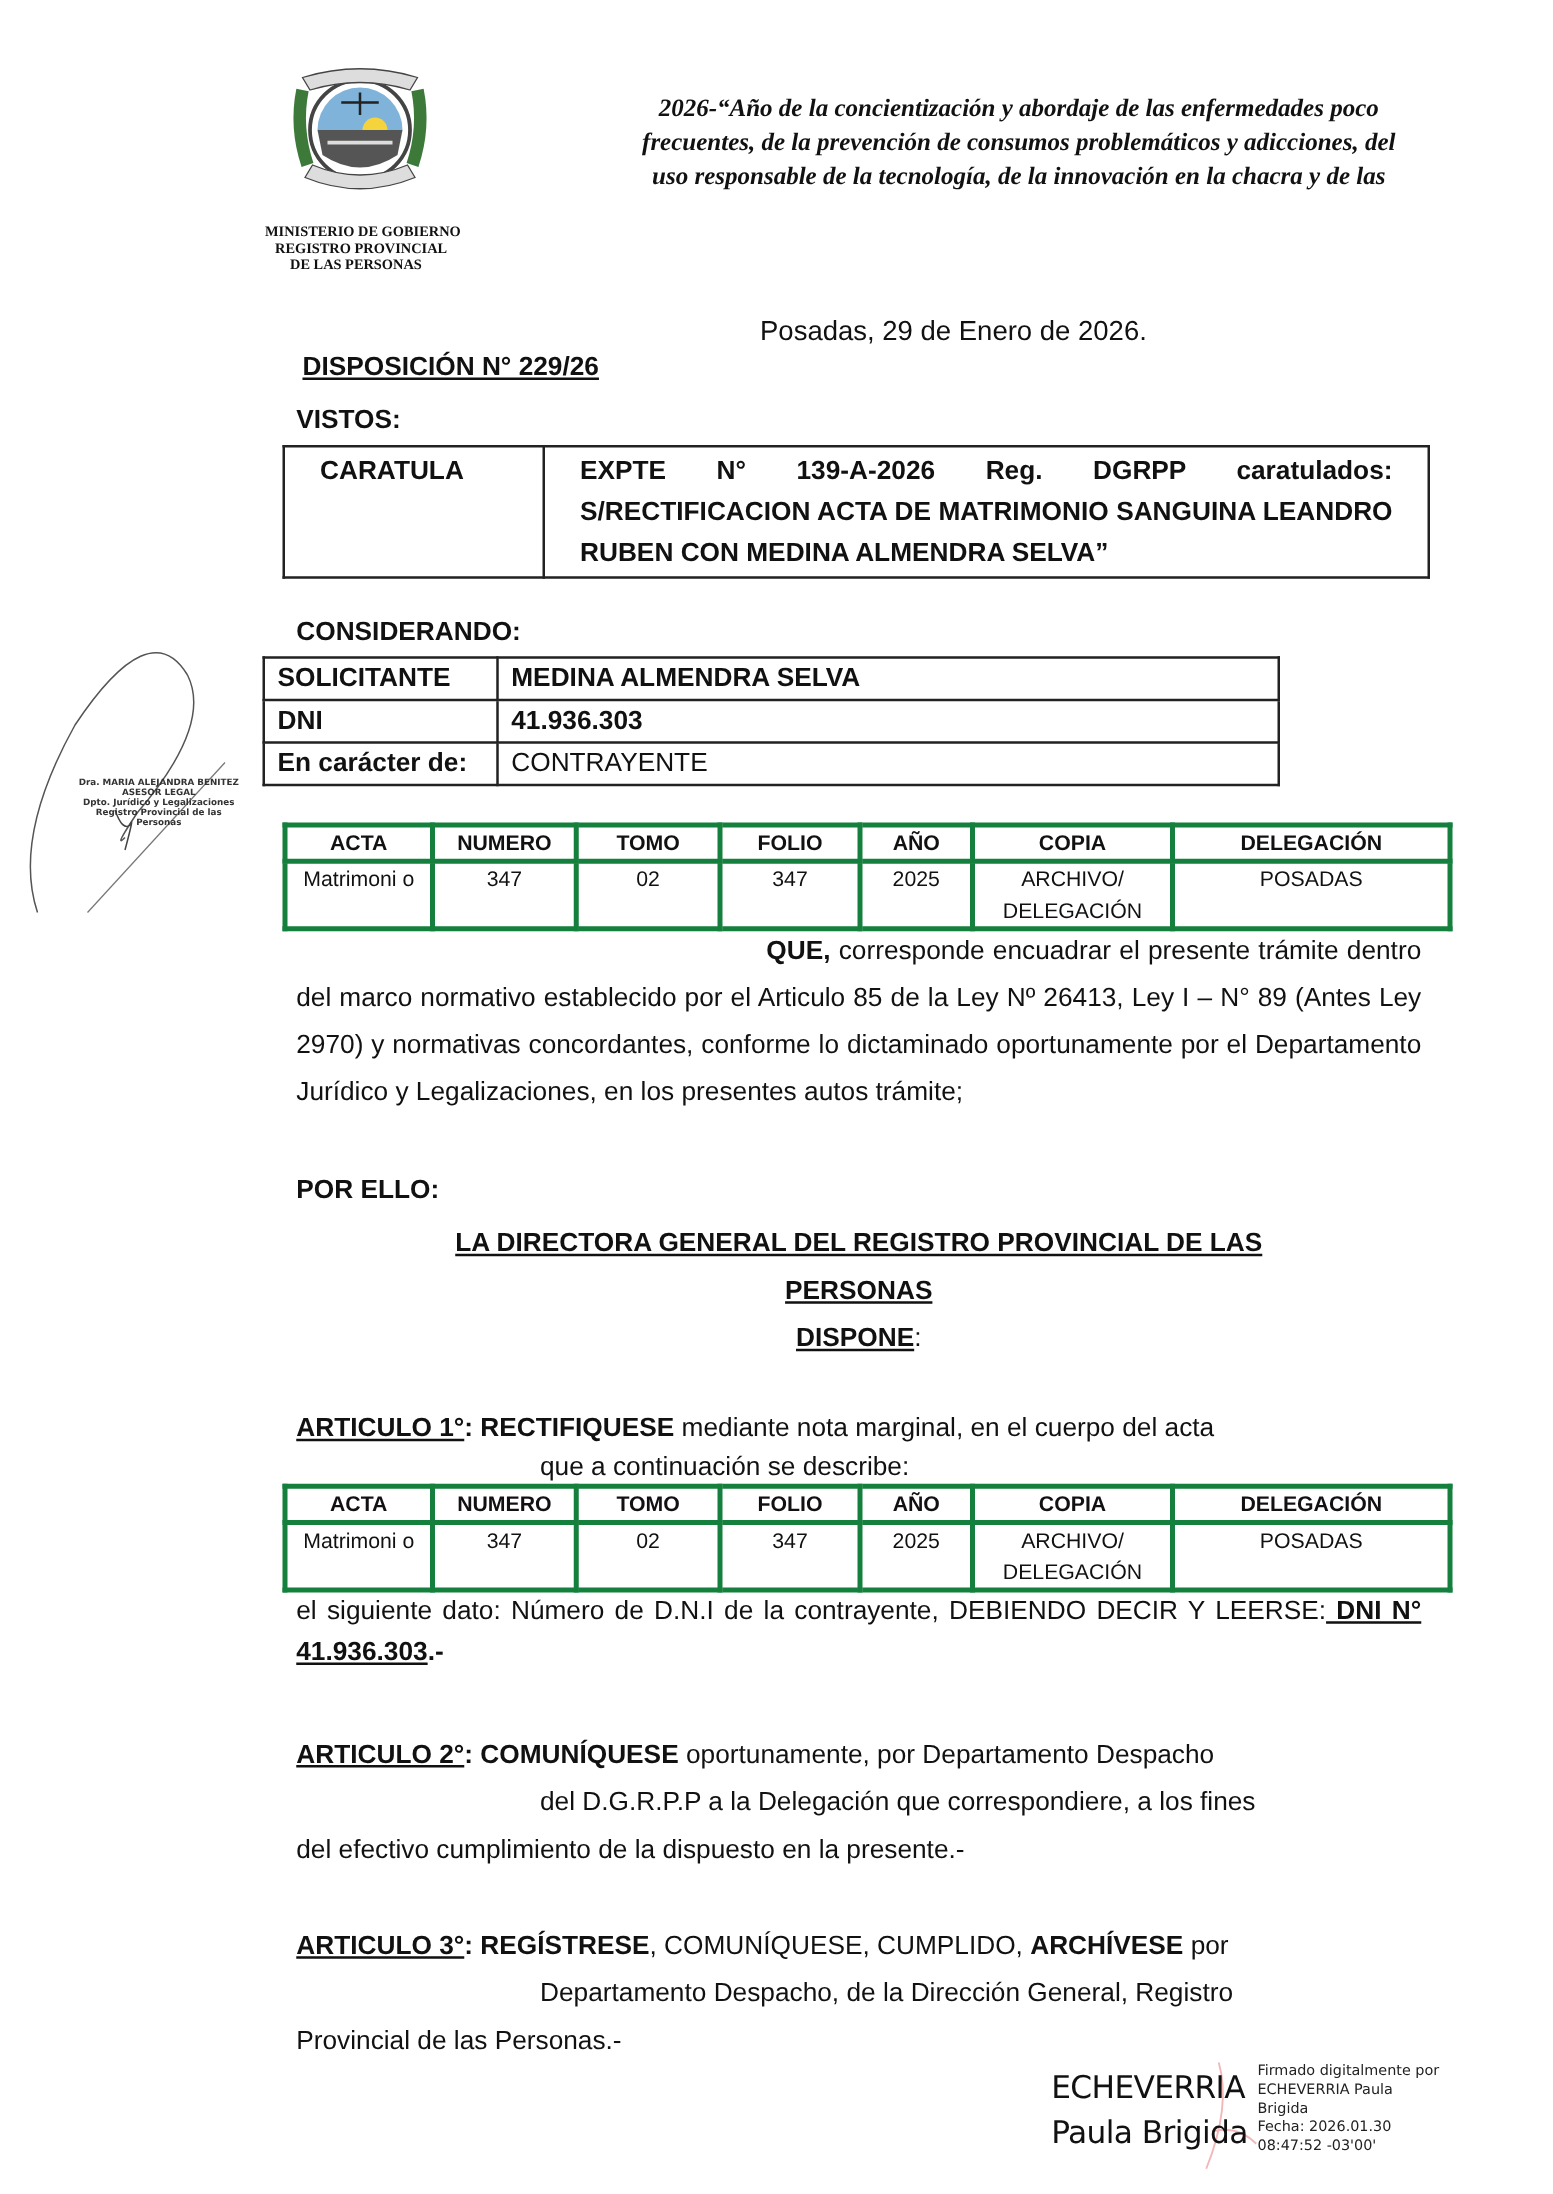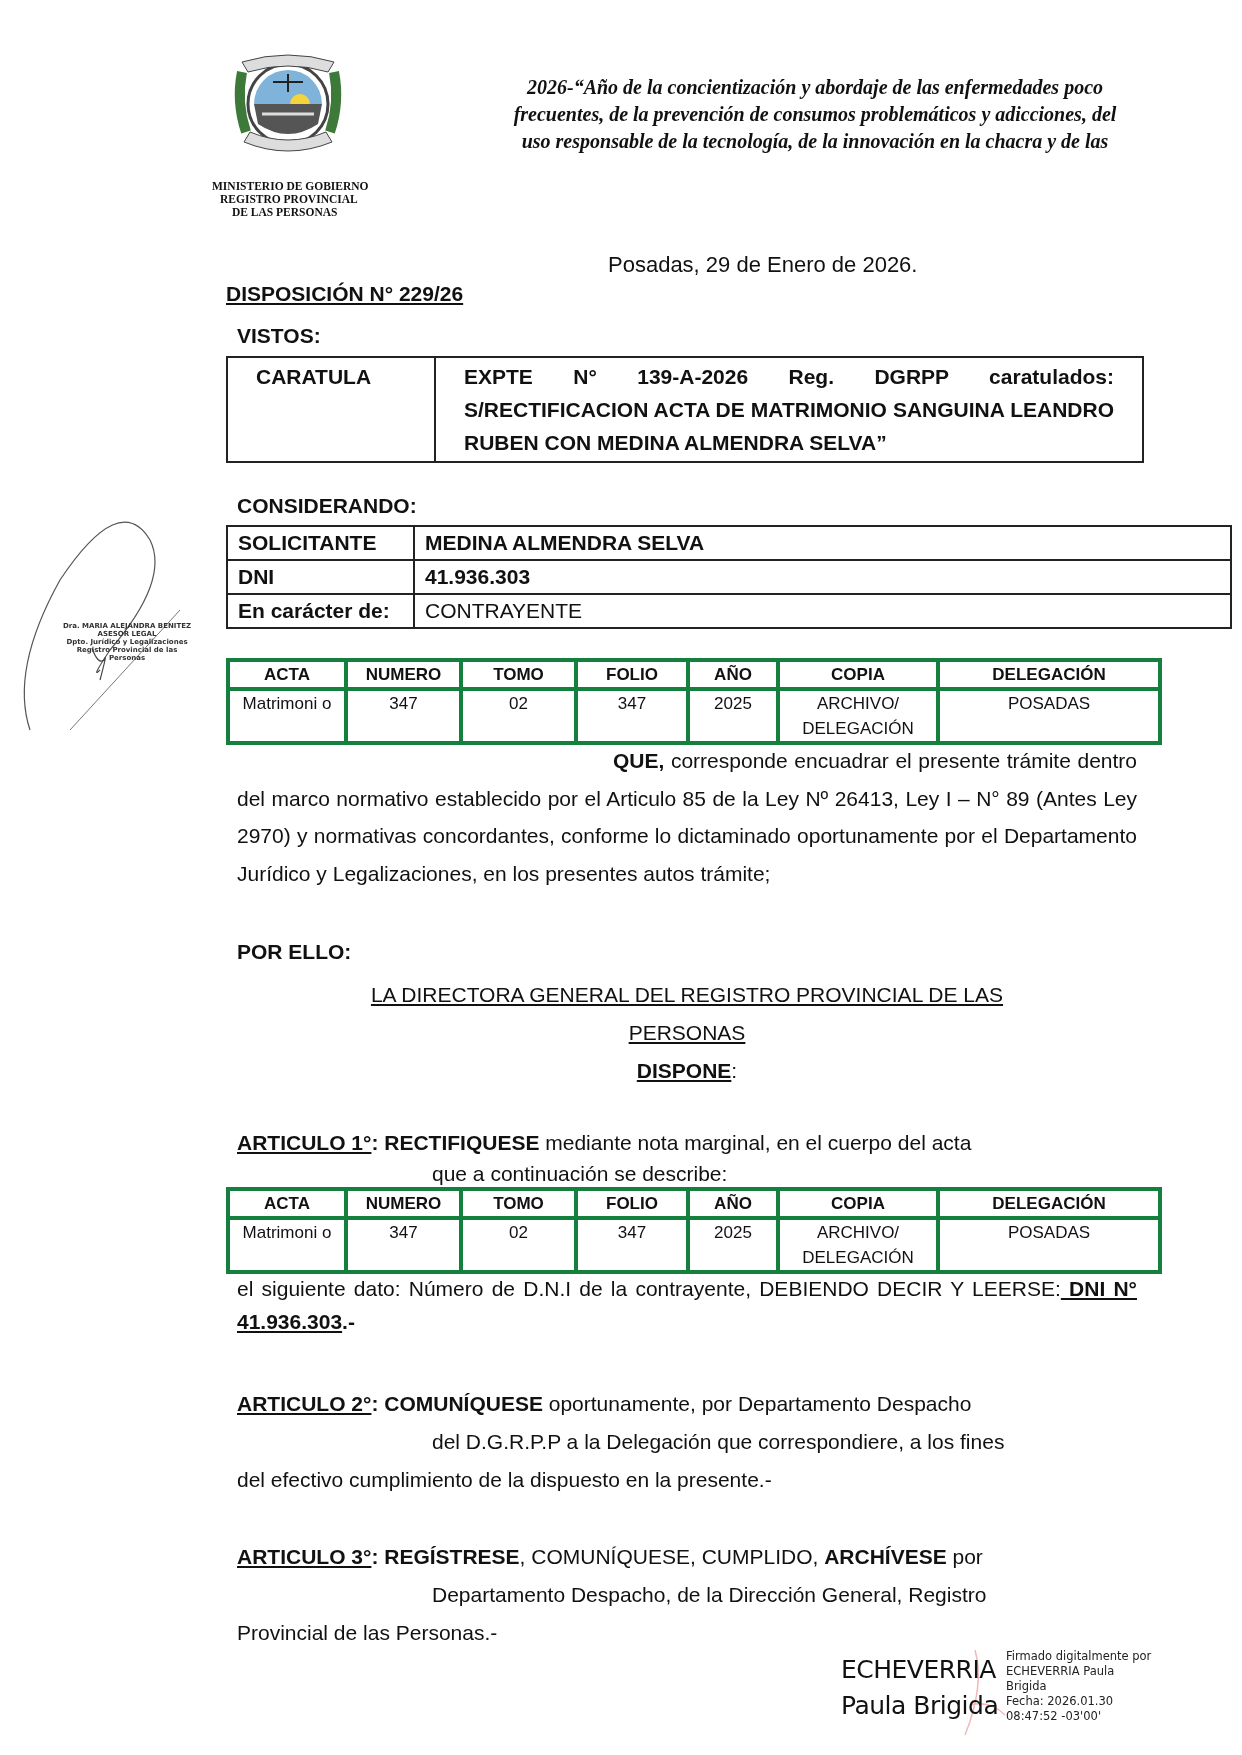--- a/index.html
+++ b/index.html
@@ -9,42 +9,42 @@
   
   .crest { left: 228px; top: 52px; width: 120px; height: 108px; }
   .ministry { left: 200px; top: 180px; width: 200px; font-family: "Liberation Serif", serif; font-weight: bold; font-size: 11.5px; line-height: 13px; color: #111; }
   .ministry div:nth-child(1) { padding-left: 12px; }
   .ministry div:nth-child(2) { padding-left: 20px; }
   .ministry div:nth-child(3) { padding-left: 32px; }
   .motto { left: 460px; top: 74px; width: 710px; text-align: center; font-family: "Liberation Serif", serif; font-style: italic; font-weight: bold; font-size: 20px; line-height: 27px; color: #111; }
   .bold { font-weight: bold; }
   .ul { text-decoration: underline; }
   .date { left: 608px; top: 252px; font-size: 22px; }
-  .dispo { left: 226px; top: 282px; font-size: 21px; font-weight: bold; text-decoration: underline; }
+  .dispo { left: 242px; top: 282px; font-size: 21px; font-weight: bold; text-decoration: underline; }
   .vistos { left: 237px; top: 324px; font-size: 21px; font-weight: bold; }
 
   table.grid { border-collapse: collapse; position: absolute; }
   table.grid td { border: 2px solid #222; vertical-align: top; }
   .caratula { left: 226px; top: 356px; width: 918px; }
   .caratula td { font-size: 21px; font-weight: bold; line-height: 33px; padding: 2px 28px; }
   .caratula td.val { text-align: justify; text-align-last: left; margin-top: 37px; }
 
   .consid { left: 237px; top: 494px; font-size: 21px; font-weight: bold; }
-  .solic { left: 226px; top: 525px; width: 1006px; }
+  .solic { left: 210px; top: 525px; width: 814px; }
   .solic td { font-size: 21px; line-height: 30px; padding: 1px 10px; }
 
   table.acta { left: 226px; width: 936px; border-collapse: collapse; position: absolute; }
   table.acta td, table.acta th { border: 4px solid #15803d; font-size: 17px; text-align: center; vertical-align: top; line-height: 25px; padding: 0 2px; }
   table.acta th { font-weight: bold; }
   table.acta td { font-weight: normal; }
 
   .para { position: absolute; left: 237px; width: 900px; font-size: 21px; line-height: 37.5px; text-align: justify; }
   .para .indent { display: inline-block; width: 376px; }
 
-  .center { position: absolute; left: 237px; width: 900px; text-align: center; font-size: 21px; font-weight: normal; text-decoration: underline; line-height: 38px; }
+  .center { position: absolute; left: 237px; width: 900px; text-align: center; font-size: 21px; font-weight: bold; text-decoration: underline; line-height: 38px; }
 
   .art { position: absolute; left: 237px; width: 900px; font-size: 21px; line-height: 35px; text-align: justify; }
   .art .ind2 { padding-left: 195px; text-align: left; }
 
   
   .sig-name { left: 841px; top: 1652px; font-family: "DejaVu Sans", sans-serif; font-size: 25px; line-height: 36px; color: #111; letter-spacing: -0.5px; }
   .sig-info { left: 1006px; top: 1649px; font-family: "DejaVu Sans", sans-serif; font-size: 11.5px; line-height: 15px; color: #222; }
   .scribble { left: 0; top: 500px; width: 200px; height: 250px; }
   .stamp { left: 62px; top: 622px; width: 130px; font-size: 7px; line-height: 8px; font-weight: bold; text-align: center; color: #333; font-family: "DejaVu Sans", sans-serif; }
 </style>

